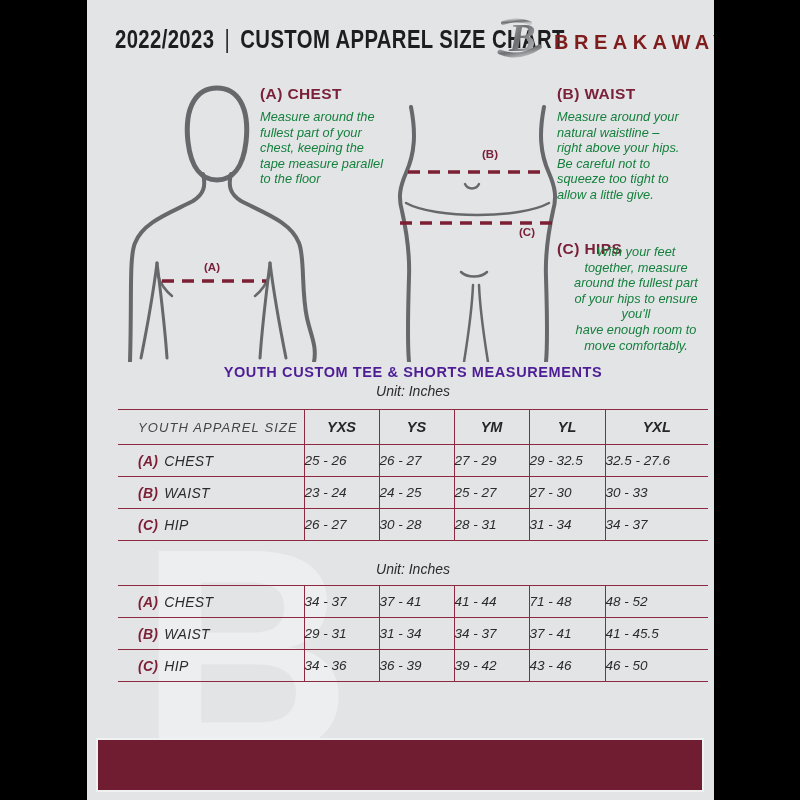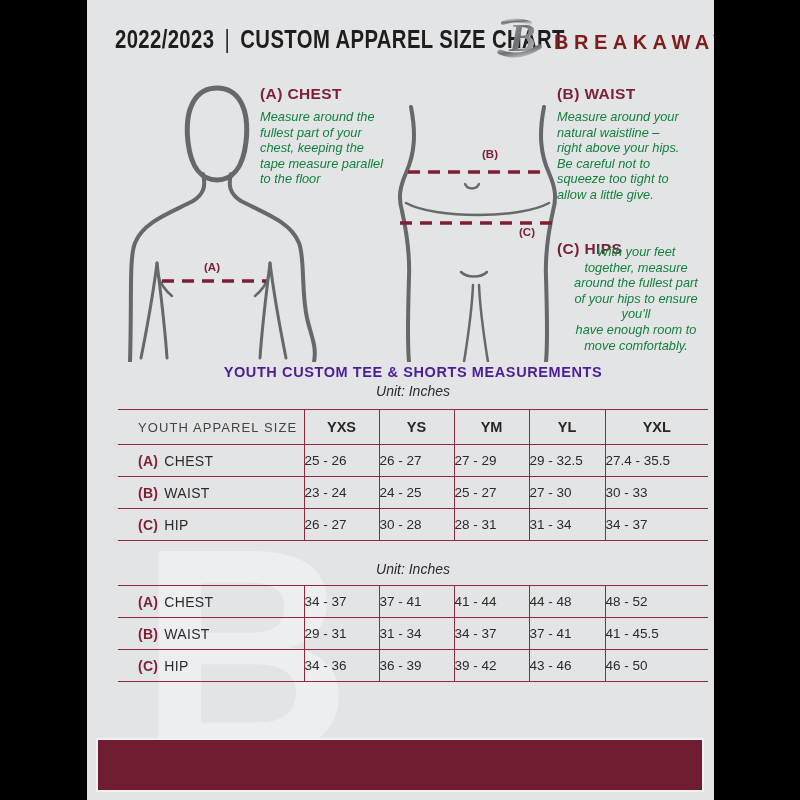--- a/index.html
+++ b/index.html
@@ -47,21 +47,21 @@
     position:absolute; left:31px; width:590px; text-align:center; z-index:1;
     font-size:14.5px; font-weight:bold; letter-spacing:.6px; color:#4c1d95;
   }
   .tbl-unit {
     position:absolute; left:31px; width:590px; text-align:center; z-index:1;
     font-size:14px; font-style:italic; color:#2c2c2c;
   }
   table.size-table {
     position:absolute; left:31px; width:590px; z-index:1;
     border-collapse:collapse; table-layout:fixed;
-    font-size:13.5px; color:#2b2b2b;
+    font-size:13.5px; color:#2b2b2b;font-style:italic;
   }
   .size-table th, .size-table td {
     border-top:1.5px solid #8d2940; padding:0; 
     font-weight:400; vertical-align:middle;
   }
   .size-table tr.hdr th { height:34px; }
   .size-table tr.datarow td { height:31px; }
   .size-table tr:last-child td { border-bottom:1.5px solid #8d2940; }
   .size-table th + th, .size-table td + td { border-left:1.5px solid #8d2940; }
   .size-table th.size-label {
@@ -182,21 +182,21 @@
       <th class="size-col">YXL</th>
     </tr>
     <tr class="datarow">
       <td class="row-label">
         <span class="prefix">(A)</span><span>CHEST</span>
       </td>
       <td>25 - 26</td>
       <td>26 - 27</td>
       <td>27 - 29</td>
       <td>29 - 32.5</td>
-      <td>27.4 - 35.5</td>
+      <td>32.5 - 27.6</td>
     </tr>
     <tr class="datarow">
       <td class="row-label">
         <span class="prefix">(B)</span><span>WAIST</span>
       </td>
       <td>23 - 24</td>
       <td>24 - 25</td>
       <td>25 - 27</td>
       <td>27 - 30</td>
       <td>30 - 33</td>
@@ -226,21 +226,21 @@
         <col style="width:103px">
     </colgroup>
     <tbody>
     <tr class="datarow">
       <td class="row-label">
         <span class="prefix">(A)</span><span>CHEST</span>
       </td>
       <td>34 - 37</td>
       <td>37 - 41</td>
       <td>41 - 44</td>
-      <td>44 - 48</td>
+      <td>71 - 48</td>
       <td>48 - 52</td>
     </tr>
     <tr class="datarow">
       <td class="row-label">
         <span class="prefix">(B)</span><span>WAIST</span>
       </td>
       <td>29 - 31</td>
       <td>31 - 34</td>
       <td>34 - 37</td>
       <td>37 - 41</td>

